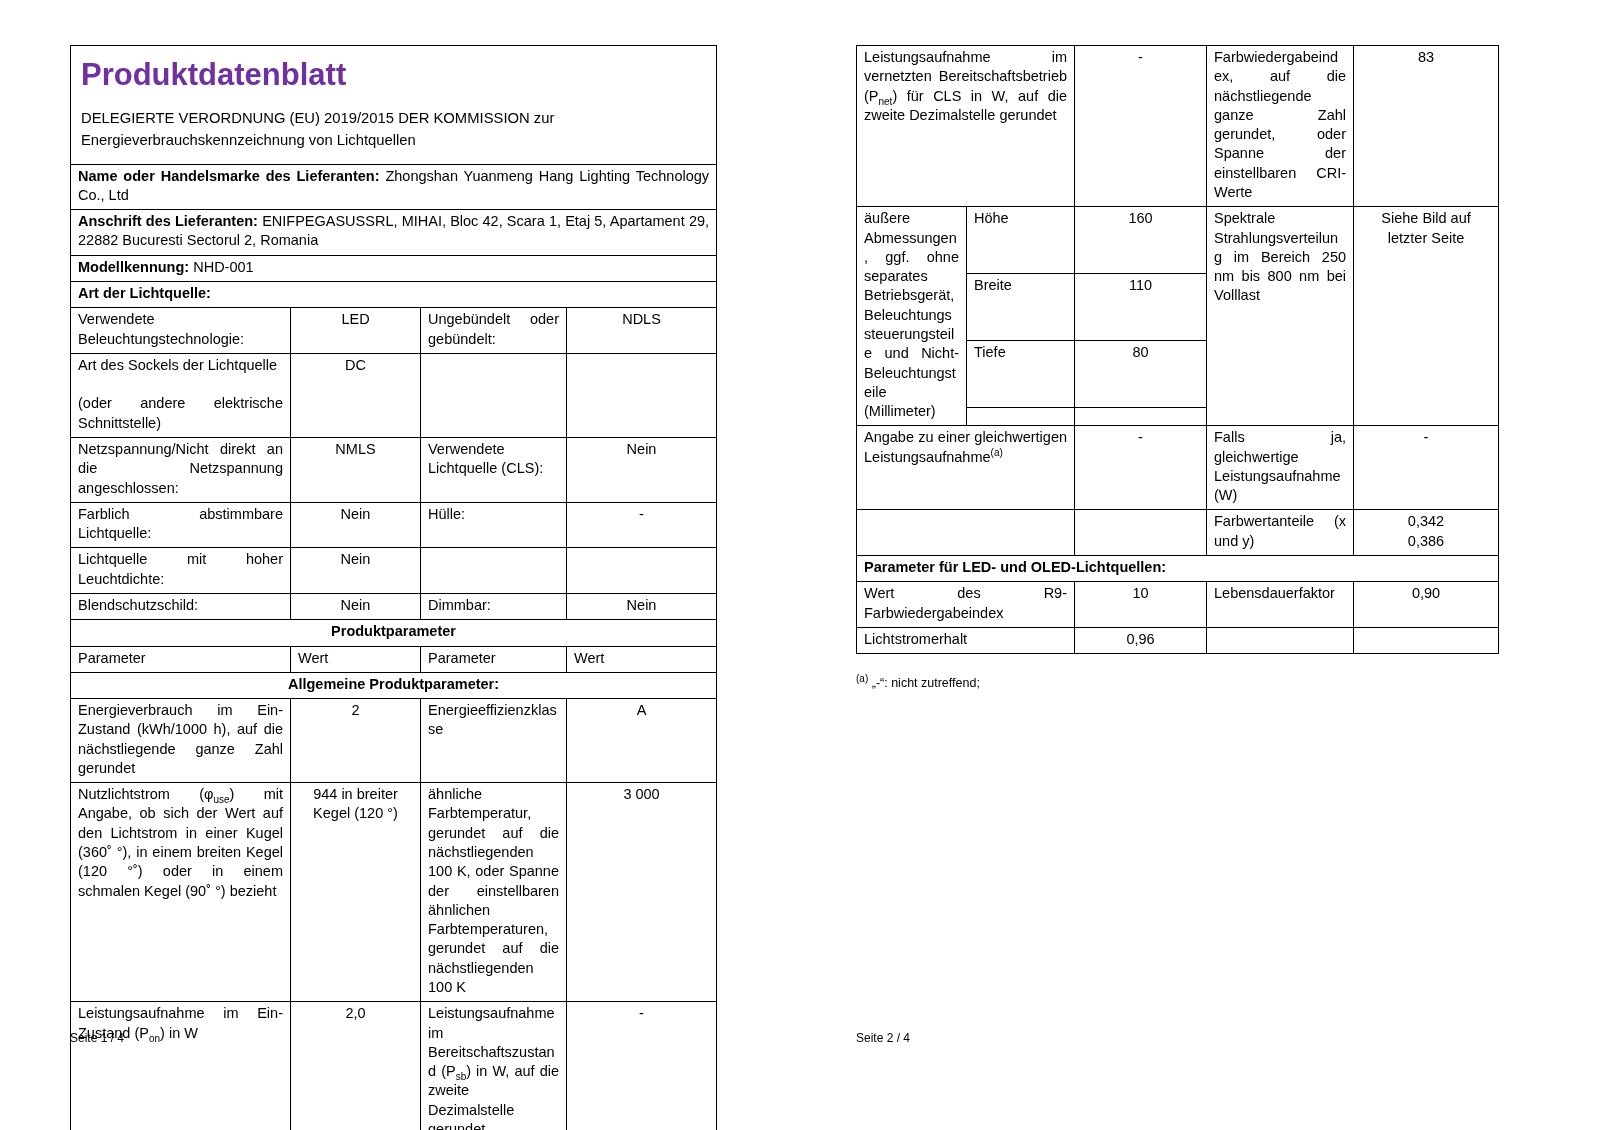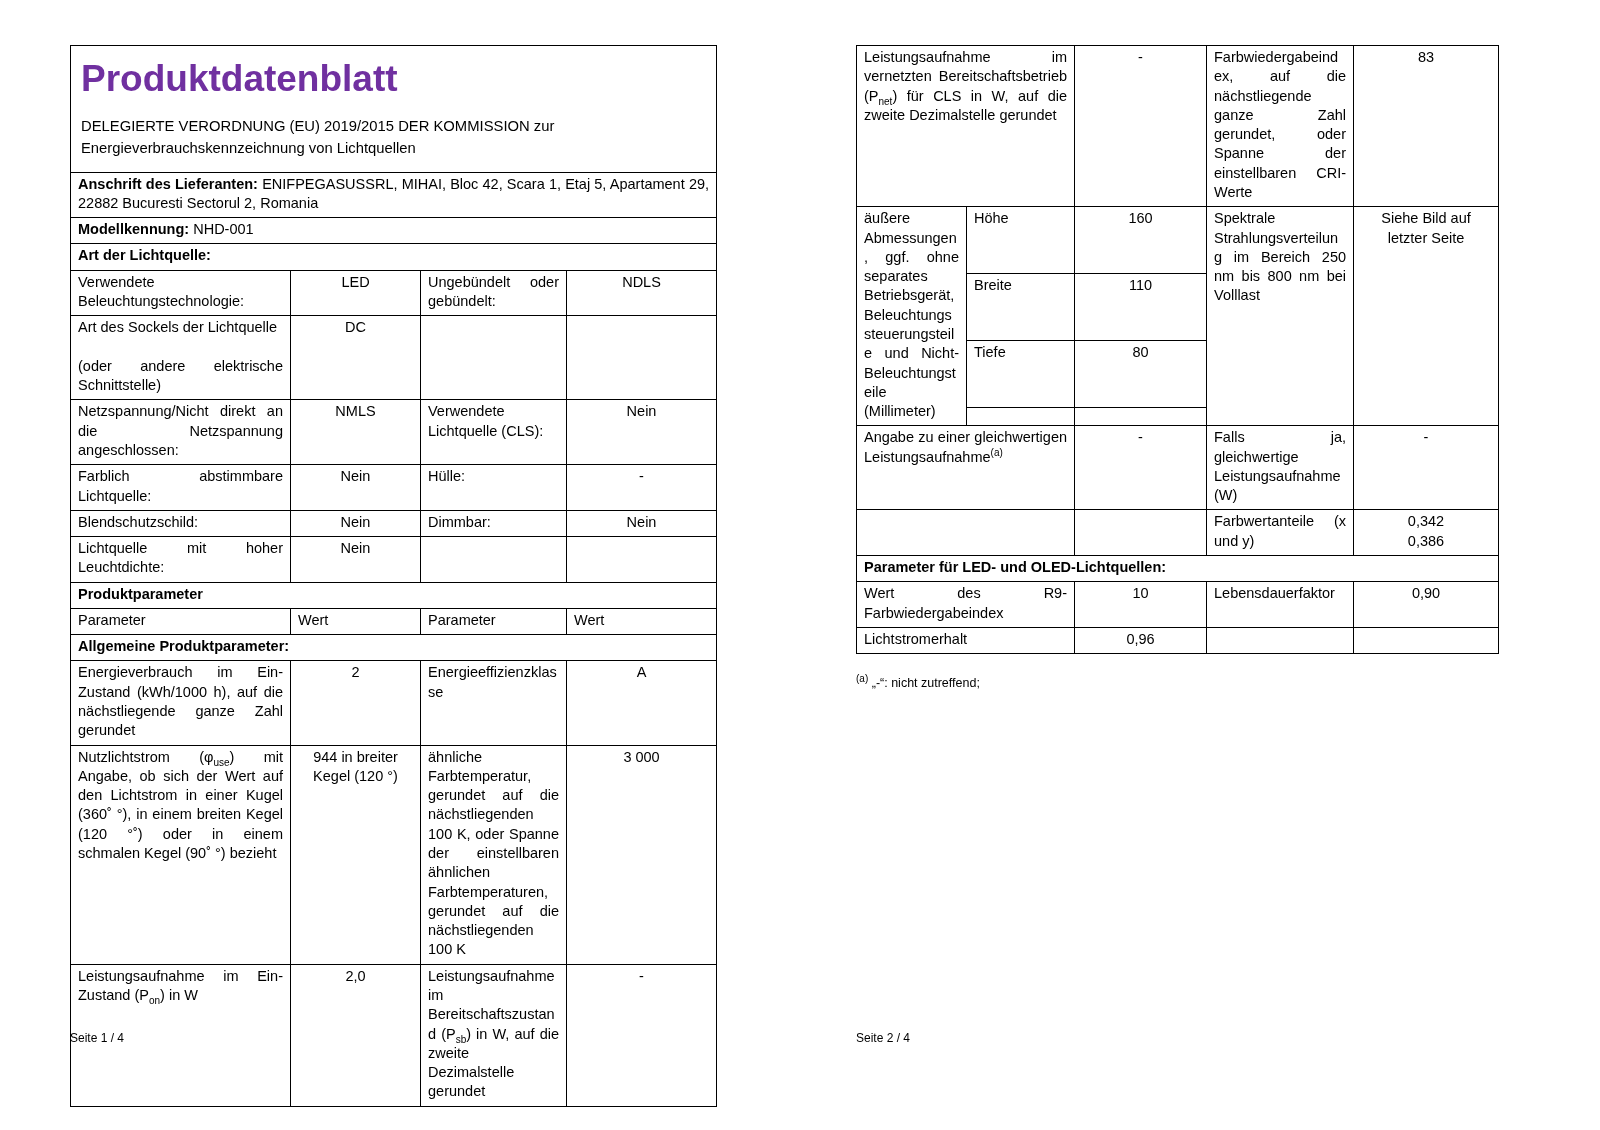--- a/index.html
+++ b/index.html
@@ -11,25 +11,25 @@
   #page1{left:70px;width:646px}
   #page2{left:856px;width:642px}
   table{border-collapse:collapse;width:100%;table-layout:fixed}
   td{
     border:1px solid #000;vertical-align:top;padding:2px 7px 4px 7px;
     line-height:1.33;overflow-wrap:break-word;
   }
   td.label{text-align:justify;hyphens:auto}
   td.value{text-align:center}
   td.section{font-weight:700}
-  td.section-center{font-weight:700;text-align:left}
+  td.section-center{font-weight:700;text-align:center}
   .bold{font-weight:700}
   .preline{white-space:pre-line}
   .title-cell{padding:8px 12px 12px 10px}
-  .doc-title{font-size:37px;font-weight:700;color:#7030a0;margin:0 0 12px 0;letter-spacing:0}
+  .doc-title{font-size:31px;font-weight:700;color:#7030a0;margin:0 0 12px 0;letter-spacing:0}
   .doc-subtitle{white-space:pre-line;line-height:1.5;font-size:14.8px}
   sub,sup{font-size:10px;line-height:0}
   .footnotes{margin-top:22px;font-size:12.5px}
   .footnote{margin-bottom:5px}
   .page-footer{position:absolute;top:1031px;font-size:12px;text-align:left}
   #footer1{left:70px;width:646px}
   #footer2{left:856px;width:642px}
 </style>
 </head>
 <body>
@@ -45,20 +45,26 @@
 
     <tbody>
         <tr>
       <td colspan="4" class="title-cell">
         <div class="doc-title">Produktdatenblatt</div>
         <div class="doc-subtitle">DELEGIERTE VERORDNUNG (EU) 2019/2015 DER KOMMISSION zur
 Energieverbrauchskennzeichnung von Lichtquellen</div>
       </td>
     </tr>
 
+    <tr>
+      <td colspan="4" class="label">
+        <span class="bold">Name oder Handelsmarke des Lieferanten:</span>
+        <span>Zhongshan Yuanmeng Hang Lighting Technology Co., Ltd</span>
+      </td>
+    </tr>
 
     <tr>
       <td colspan="4" class="label">
         <span class="bold">Anschrift des Lieferanten:</span>
         <span>ENIFPEGASUSSRL, MIHAI, Bloc 42, Scara 1, Etaj 5, Apartament 29, 22882 Bucuresti Sectorul 2, Romania</span>
       </td>
     </tr>
 
     <tr>
       <td colspan="4" class="label">
@@ -91,30 +97,30 @@
       <td class="label"><span class="preline">Verwendete Lichtquelle (CLS):</span></td>
       <td class="value">Nein</td>
     </tr>
     <tr>
       <td class="label"><span class="preline">Farblich abstimmbare Lichtquelle:</span></td>
       <td class="value">Nein</td>
       <td class="label"><span class="preline">Hülle:</span></td>
       <td class="value">-</td>
     </tr>
     <tr>
-      <td class="label"><span class="preline">Blendschutzschild:</span></td>
-      <td class="value">Nein</td>
-      <td class="label"><span class="preline">Dimmbar:</span></td>
-      <td class="value">Nein</td>
-    </tr>
-    <tr>
       <td class="label"><span class="preline">Lichtquelle mit hoher Leuchtdichte:</span></td>
       <td class="value">Nein</td>
       <td class="label"><span class="preline"></span></td>
       <td class="value"></td>
+    </tr>
+    <tr>
+      <td class="label"><span class="preline">Blendschutzschild:</span></td>
+      <td class="value">Nein</td>
+      <td class="label"><span class="preline">Dimmbar:</span></td>
+      <td class="value">Nein</td>
     </tr>
 
     <tr>
       <td colspan="4" class="section-center">Produktparameter</td>
     </tr>
 
     <tr>
       <td>Parameter</td>
       <td>Wert</td>
       <td>Parameter</td>

